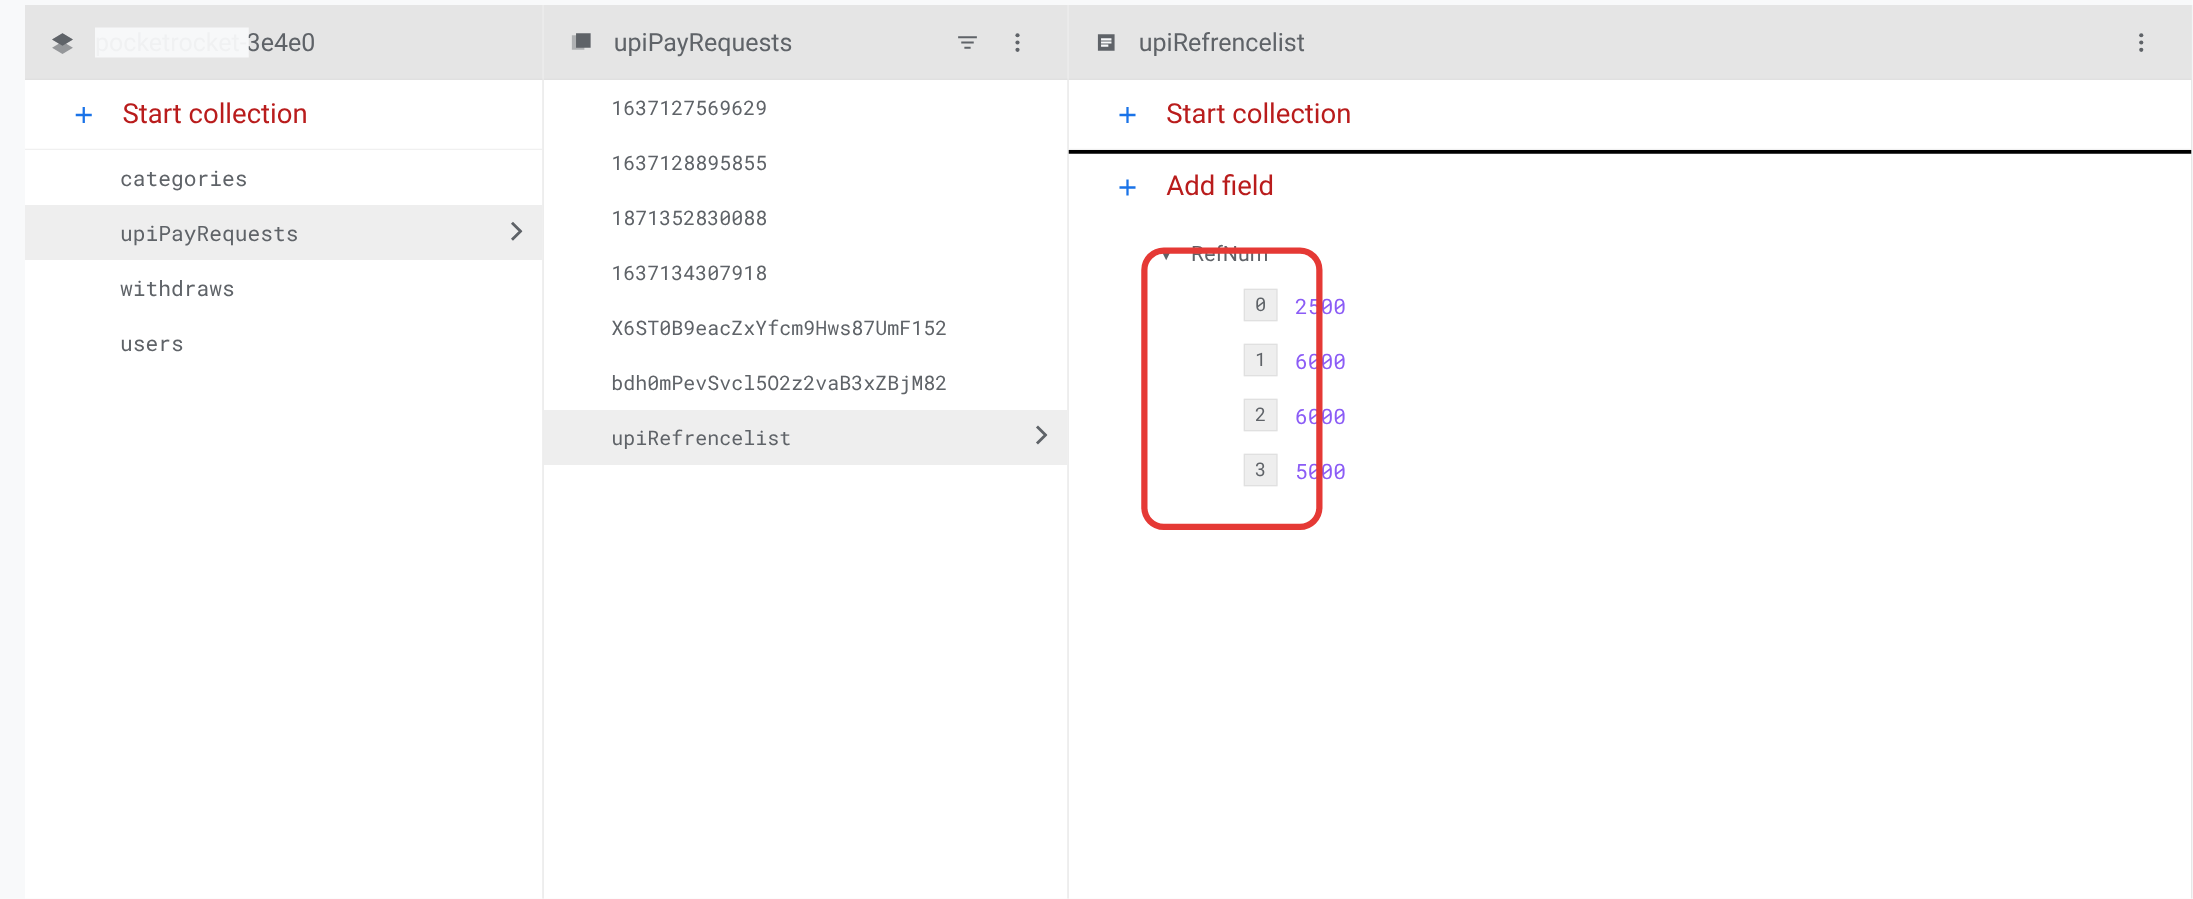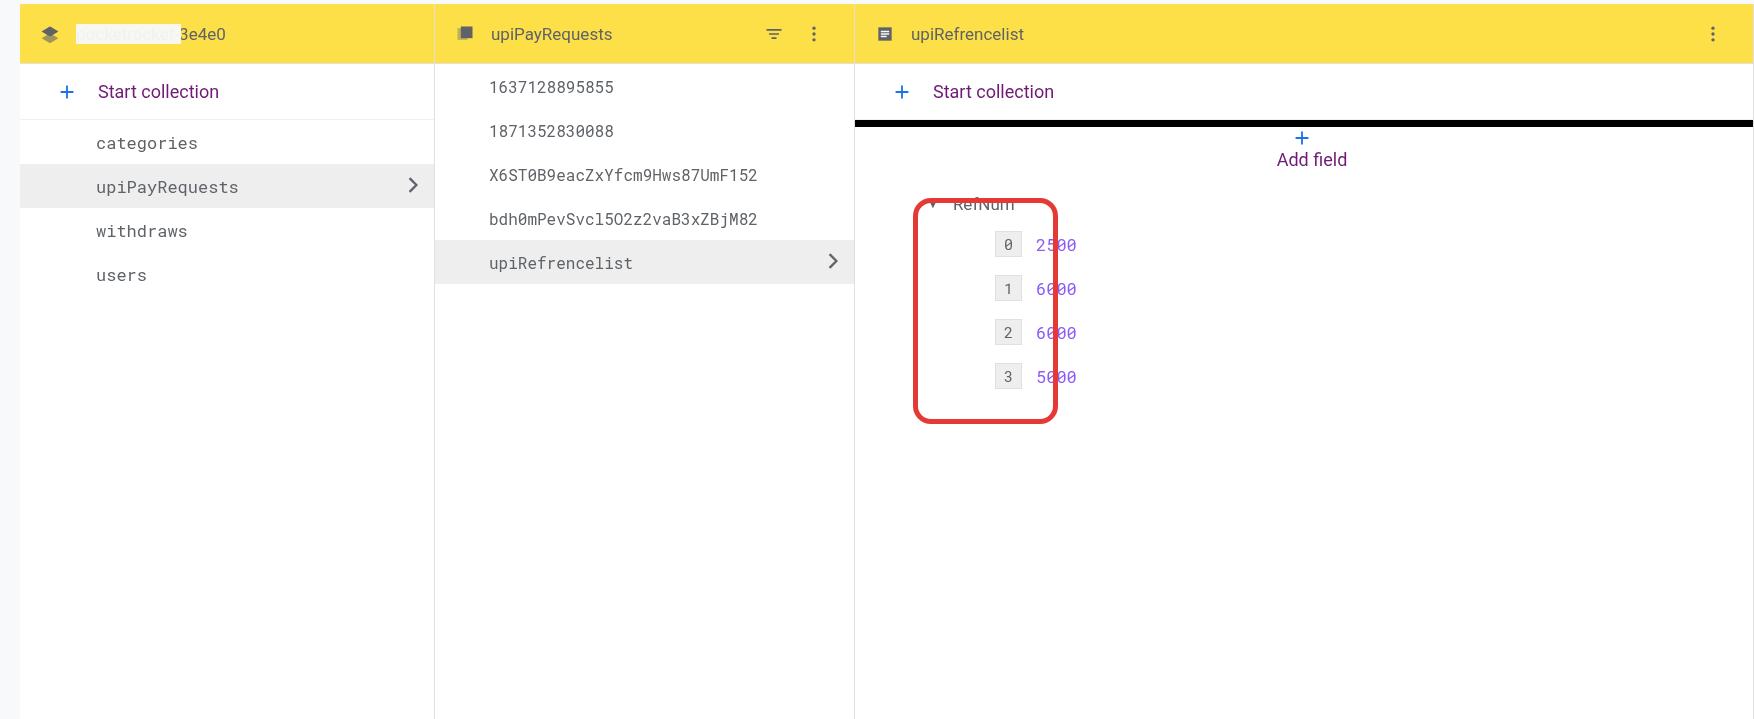--- a/index.html
+++ b/index.html
@@ -29,23 +29,23 @@
     }
     .panel-1 { width: 415px; }
     .panel-2 { width: 420px; }
     .panel-3 { flex: 1; }
     .panel-header {
       height: 60px;
       display: flex;
       align-items: center;
       padding: 0 20px;
       border-bottom: 1px solid #e0e0e0;
-      background: #fde047;
-      color: #5f6368;
-      font-size: 17px;
+      background: #e5e5e5;
+      color: #5f6368;
+      font-size: 20px;
     }
     .panel-header .title {
       margin-left: 16px;
     }
     .panel-header .spacer {
       flex: 1;
     }
     .icon-btn {
       width: 40px;
       height: 40px;
@@ -67,33 +67,32 @@
       width: 70%;
       height: 100%;
       background: rgba(248,249,250,0.95);
       filter: blur(0.5px);
     }
     .action-row {
       height: 56px;
       display: flex;
       align-items: center;
       padding: 0 20px 0 36px;
-      color: #701a75;
-      font-size: 18px;
+      color: #b91c1c;
+      font-size: 22px;
       cursor: pointer;
       border-bottom: 1px solid #f0f0f0;
       text-align: center;
     }
     .action-row svg {
       margin-right: 20px;
     }
     .action-row-sub {
       border-bottom: none;
-      border-top: 7px solid #000000;
-      flex-direction: column;
+      border-top: 3px solid #000000;
     }
     .list {
       flex: 1;
       overflow: auto;
     }
     .list-item {
       height: 44px;
       display: flex;
       align-items: center;
       padding: 0 20px 0 76px;
@@ -209,22 +208,24 @@
       </div>
       <div class="icon-btn">
         <svg width="20" height="20" viewBox="0 0 24 24" fill="#5f6368">
             <circle cx="12" cy="5" r="2"></circle>
             <circle cx="12" cy="12" r="2"></circle>
             <circle cx="12" cy="19" r="2"></circle>
           </svg>
       </div>
     </div>
     <div class="list" id="documents-list">
+        <div class="list-item doc-item">1637127569629</div>
         <div class="list-item doc-item">1637128895855</div>
         <div class="list-item doc-item">1871352830088</div>
+        <div class="list-item doc-item">1637134307918</div>
         <div class="list-item doc-item">X6ST0B9eacZxYfcm9Hws87UmF152</div>
         <div class="list-item doc-item">bdh0mPevSvcl5O2z2vaB3xZBjM82</div>
         <div class="list-item doc-item selected">upiRefrencelist<span class="chevron"><svg width="10" height="16" viewBox="0 0 8 14" fill="none">
               <path d="M1 1l6 6-6 6" stroke="#5f6368" stroke-width="2"></path>
             </svg></span></div>
       </div>
   </div>
 
   <div class="panel panel-3">
     <div class="panel-header">

